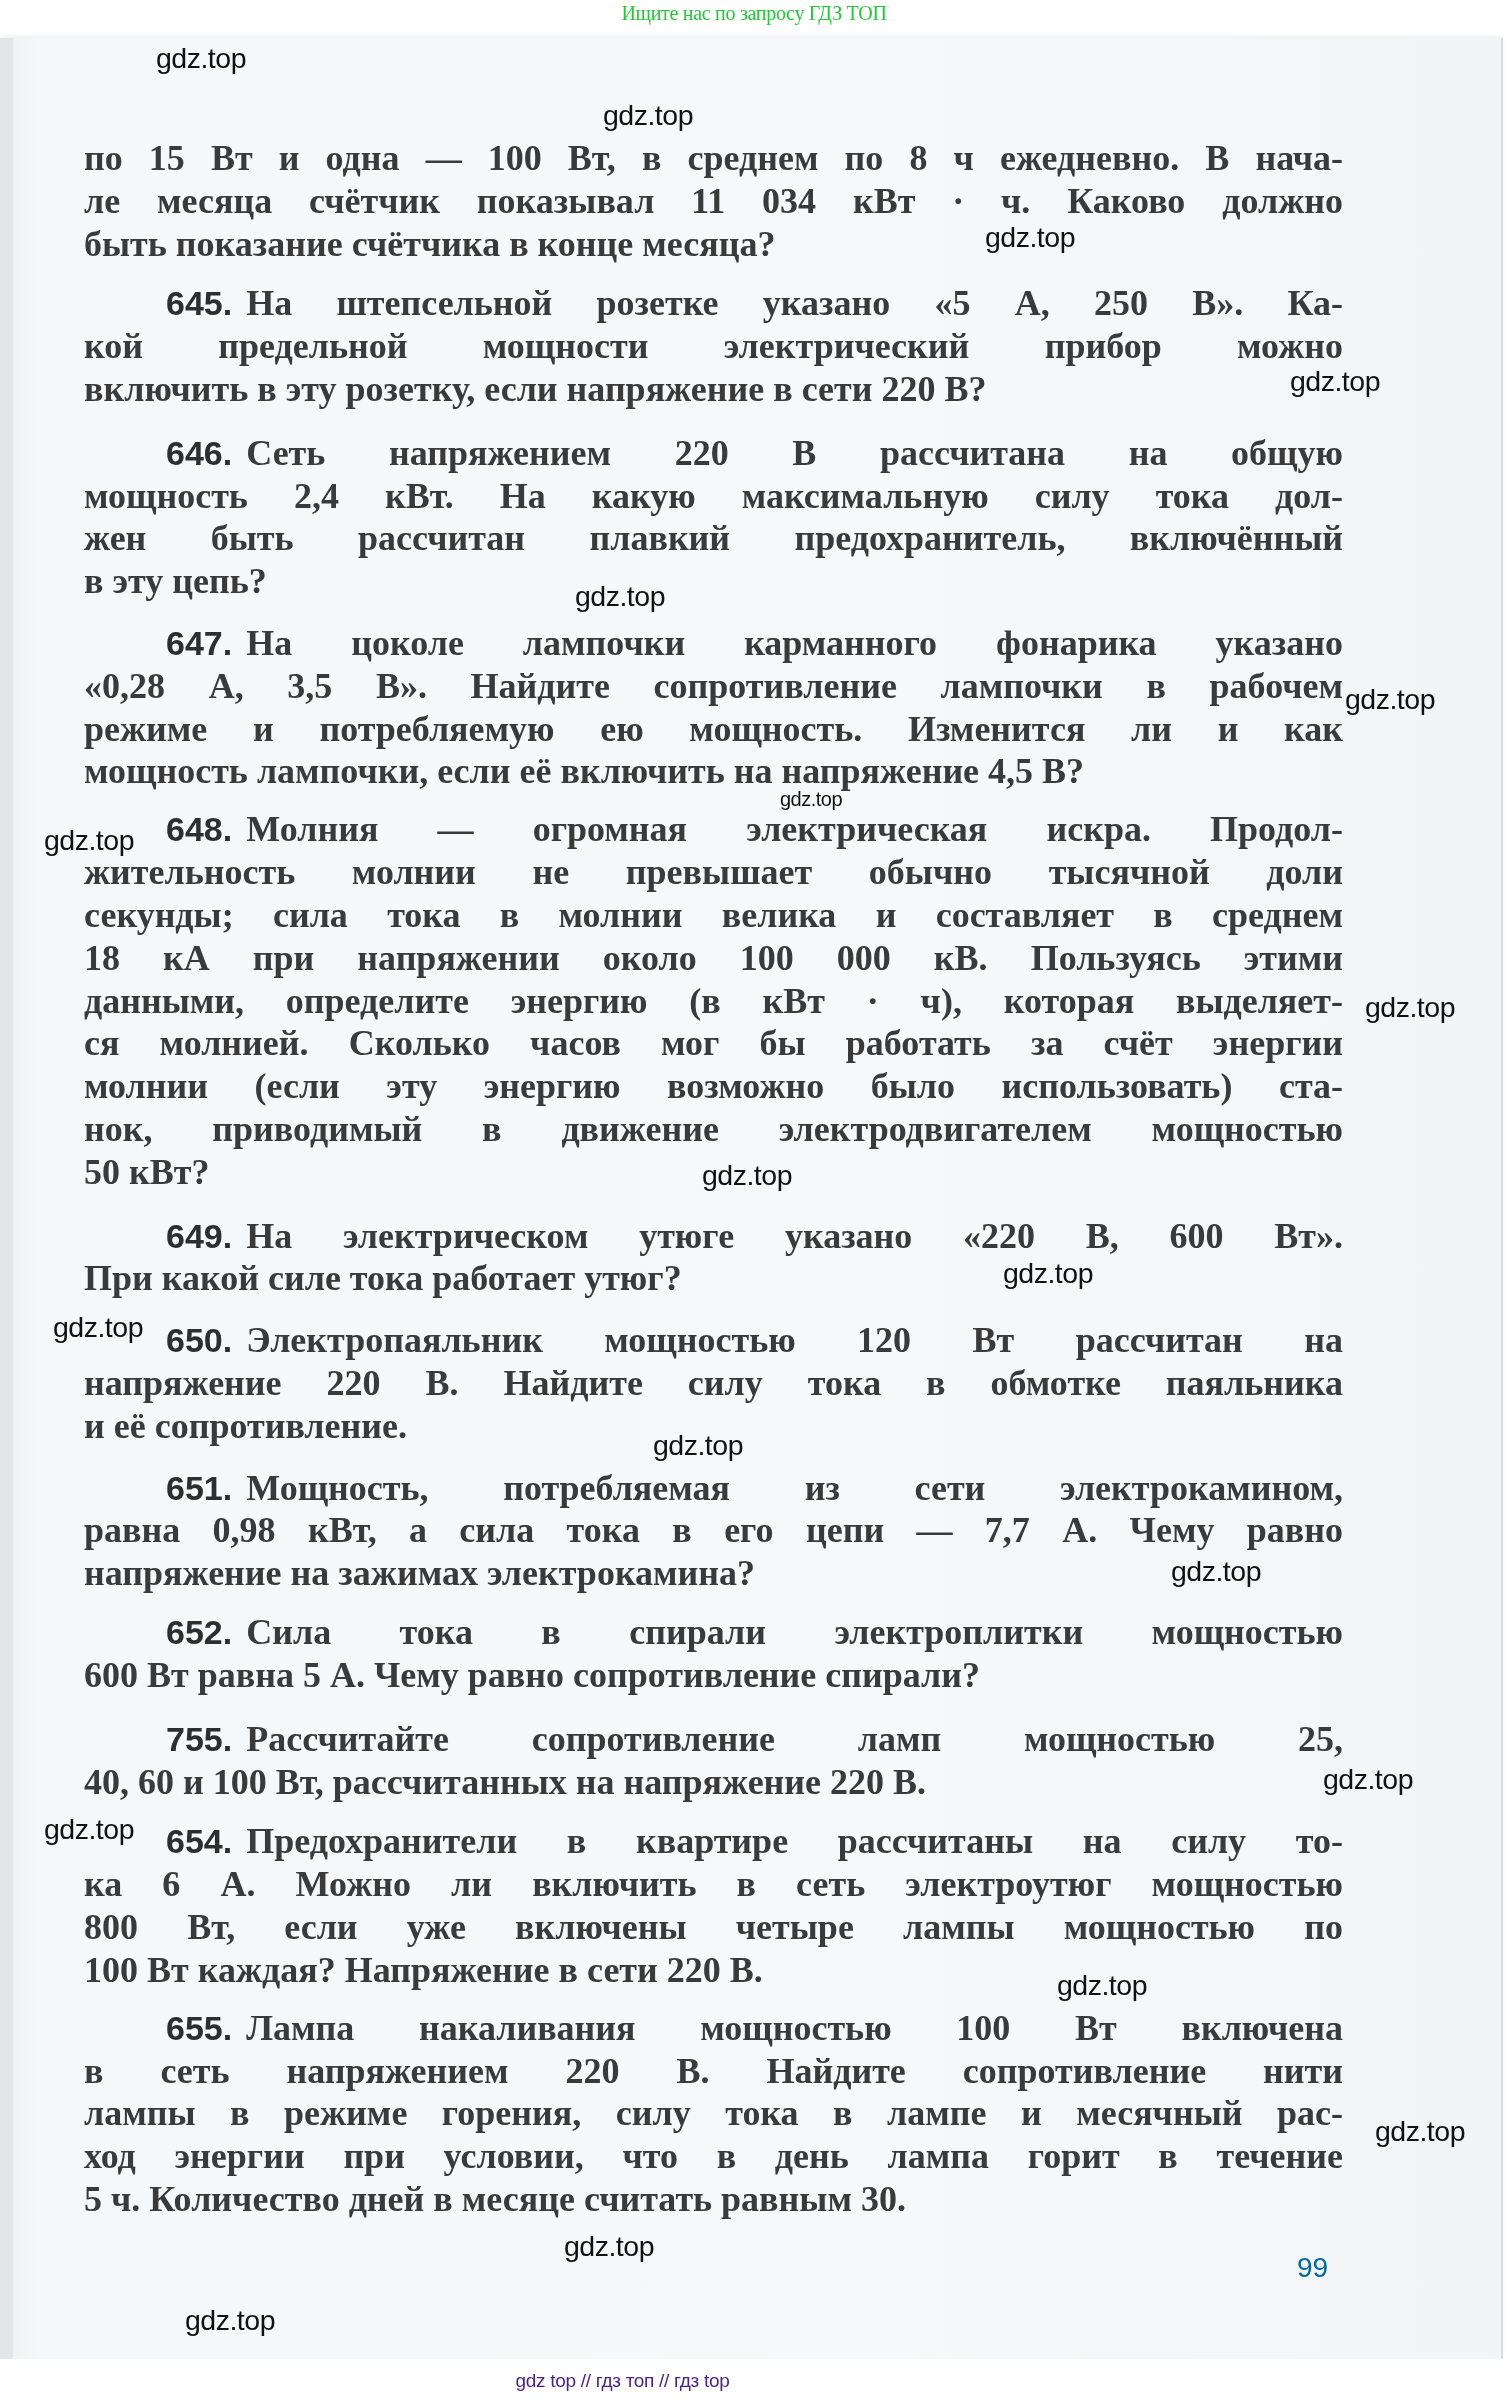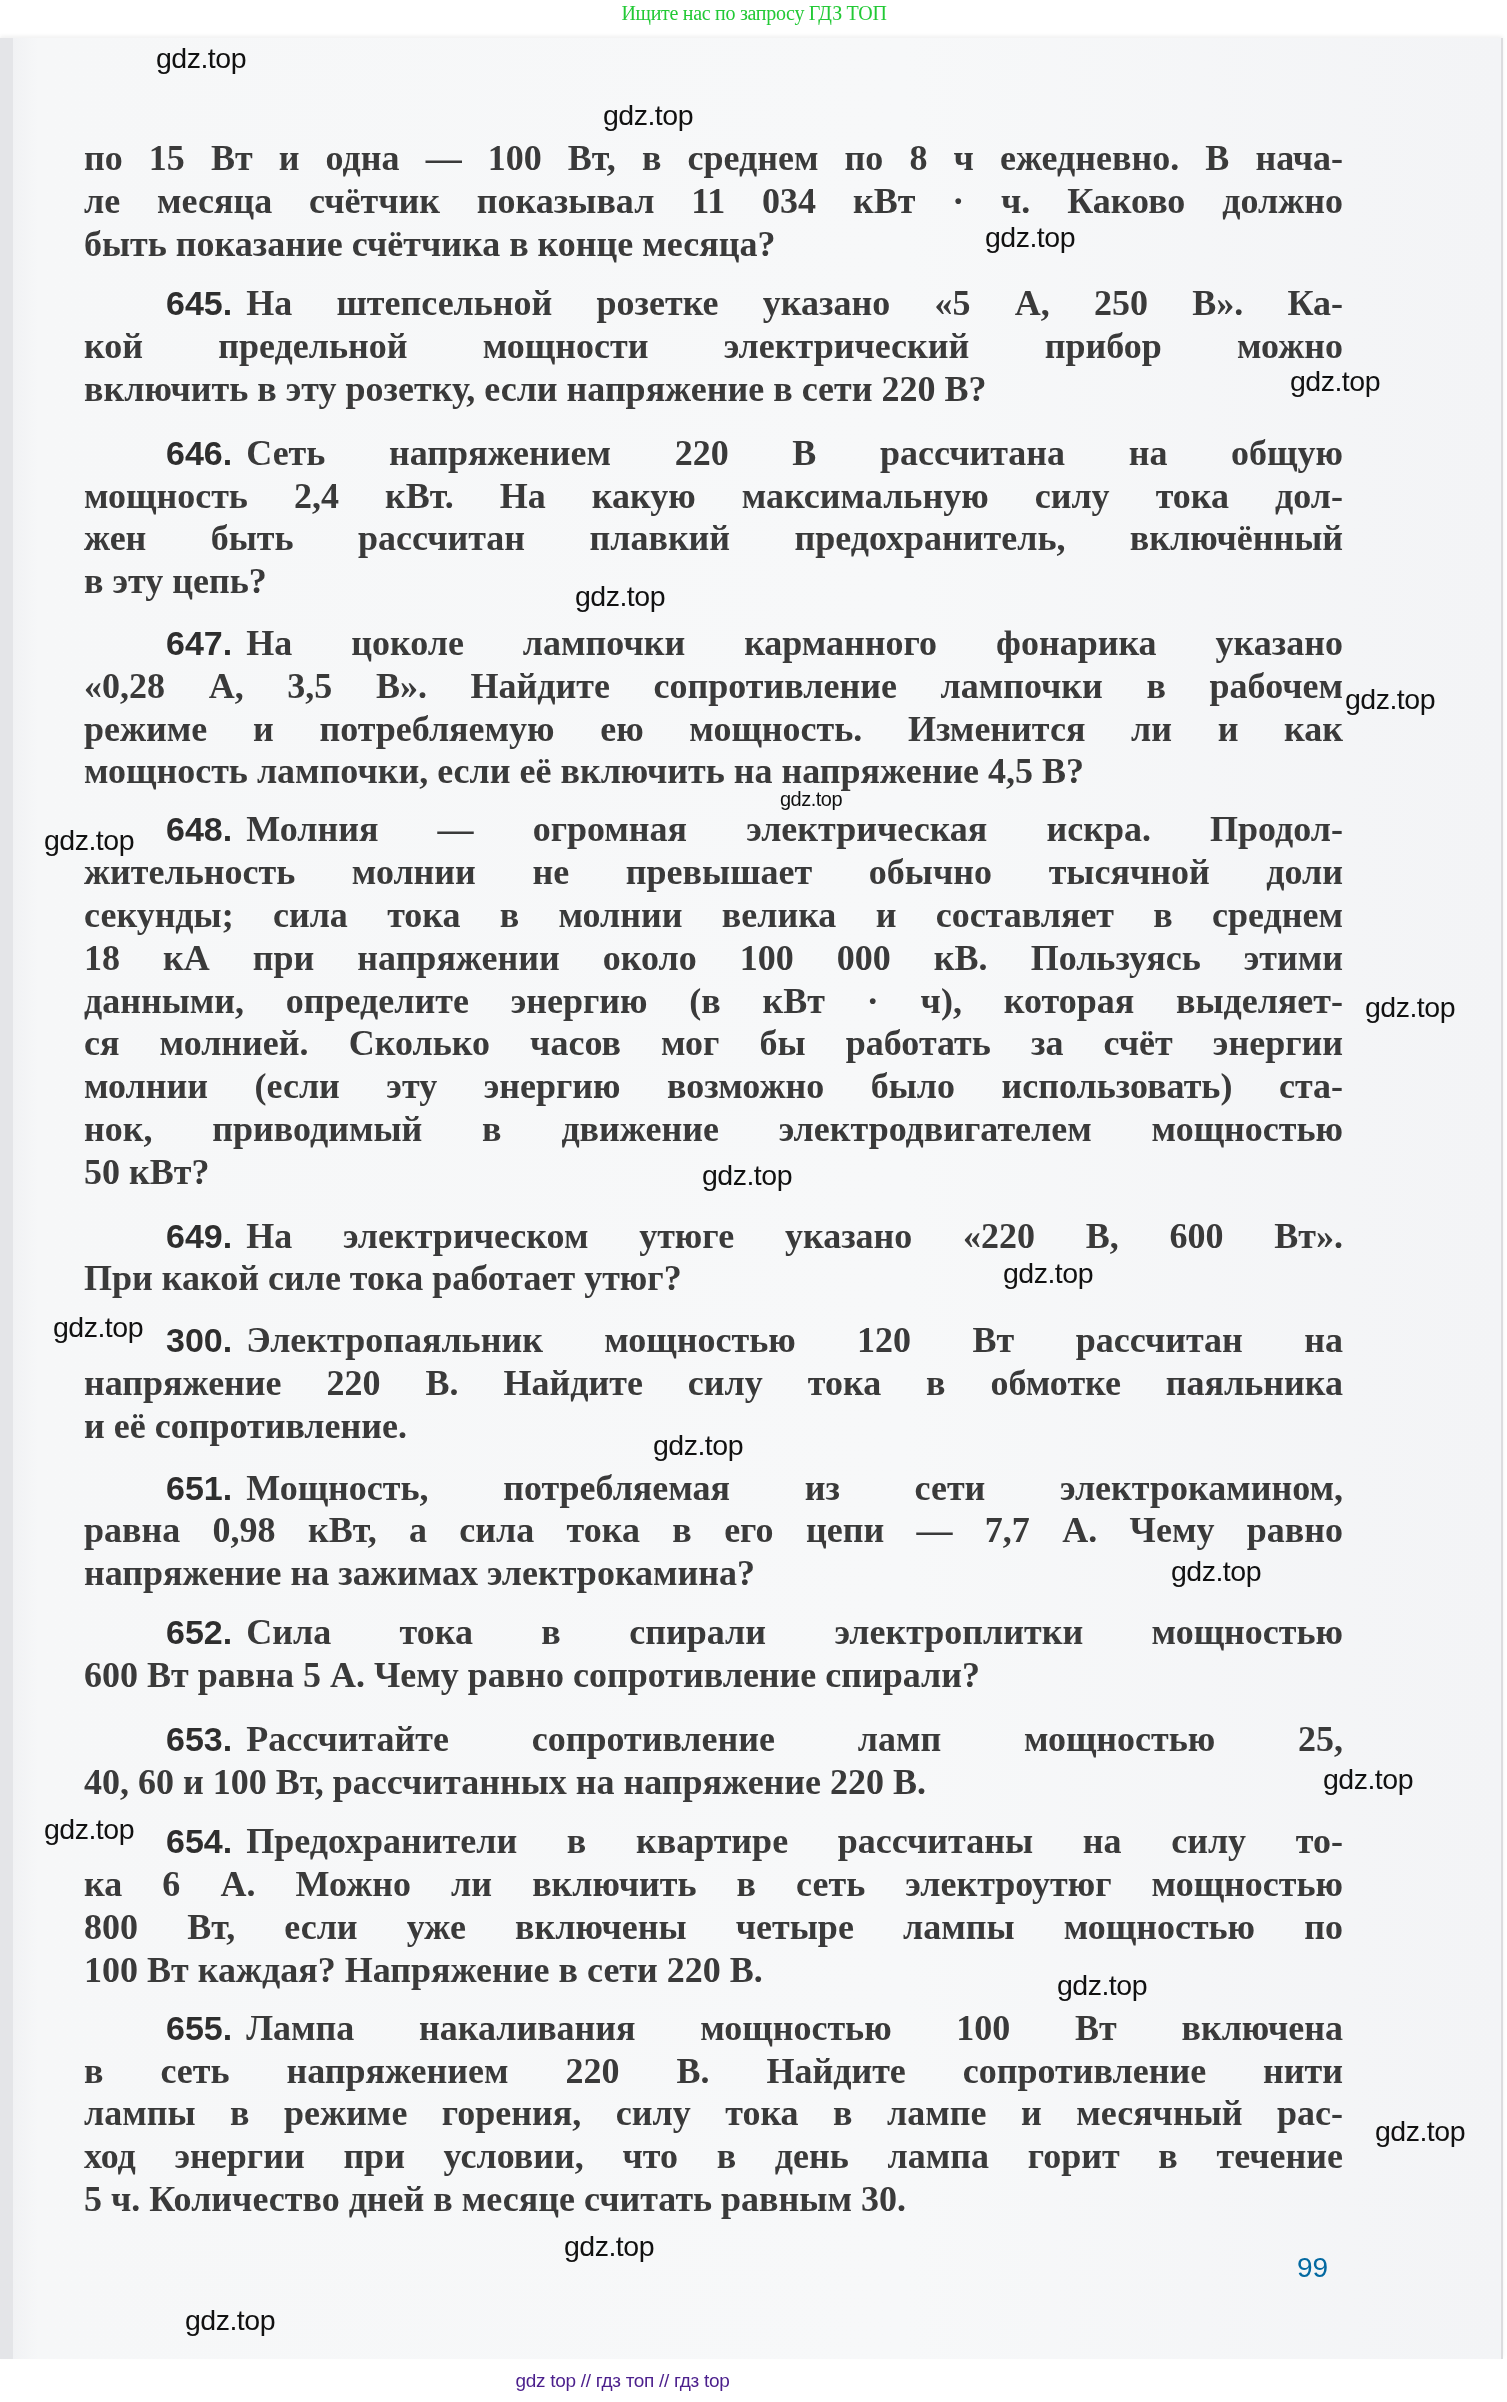--- a/index.html
+++ b/index.html
@@ -47,32 +47,32 @@
 <div class="line" style="top:937px">18 кА при напряжении около 100 000 кВ. Пользуясь этими</div>
 <div class="line" style="top:980px">данными, определите энергию (в кВт · ч), которая выделяет-</div>
 <div class="line" style="top:1022px">ся молнией. Сколько часов мог бы работать за счёт энергии</div>
 <div class="line" style="top:1065px">молнии (если эту энергию возможно было использовать) ста-</div>
 <div class="line" style="top:1108px">нок, приводимый в движение электродвигателем мощностью</div>
 <div class="line last" style="top:1151px">50 кВт?</div>
 
 <div class="line indent" style="top: 1215px; white-space: nowrap;"><span class="num">649.</span><span>На электрическом утюге указано «220 В, 600 Вт».</span></div>
 <div class="line last" style="top:1257px">При какой силе тока работает утюг?</div>
 
-<div class="line indent" style="top: 1319px; white-space: nowrap;"><span class="num">300.</span><span>Электропаяльник мощностью 120 Вт рассчитан на</span></div>
+<div class="line indent" style="top: 1319px; white-space: nowrap;"><span class="num">650.</span><span>Электропаяльник мощностью 120 Вт рассчитан на</span></div>
 <div class="line" style="top:1362px">напряжение 220 В. Найдите силу тока в обмотке паяльника</div>
 <div class="line last" style="top:1405px">и её сопротивление.</div>
 
 <div class="line indent" style="top: 1467px; white-space: nowrap;"><span class="num">651.</span><span>Мощность, потребляемая из сети электрокамином,</span></div>
 <div class="line" style="top:1509px">равна 0,98 кВт, а сила тока в его цепи — 7,7 А. Чему равно</div>
 <div class="line last" style="top:1552px">напряжение на зажимах электрокамина?</div>
 
 <div class="line indent" style="top: 1611px; white-space: nowrap;"><span class="num">652.</span><span>Сила тока в спирали электроплитки мощностью</span></div>
 <div class="line last" style="top:1654px">600 Вт равна 5 А. Чему равно сопротивление спирали?</div>
 
-<div class="line indent" style="top: 1718px; white-space: nowrap;"><span class="num">653.</span><span>Рассчитайте сопротивление ламп мощностью 25,</span></div>
+<div class="line indent" style="top: 1718px; white-space: nowrap;"><span class="num">755.</span><span>Рассчитайте сопротивление ламп мощностью 25,</span></div>
 <div class="line last" style="top:1761px">40, 60 и 100 Вт, рассчитанных на напряжение 220 В.</div>
 
 <div class="line indent" style="top: 1820px; white-space: nowrap;"><span class="num">654.</span><span>Предохранители в квартире рассчитаны на силу то-</span></div>
 <div class="line" style="top:1863px">ка 6 А. Можно ли включить в сеть электроутюг мощностью</div>
 <div class="line" style="top:1906px">800 Вт, если уже включены четыре лампы мощностью по</div>
 <div class="line last" style="top:1949px">100 Вт каждая? Напряжение в сети 220 В.</div>
 
 <div class="line indent" style="top: 2007px; white-space: nowrap;"><span class="num">655.</span><span>Лампа накаливания мощностью 100 Вт включена</span></div>
 <div class="line" style="top:2050px">в сеть напряжением 220 В. Найдите сопротивление нити</div>
 <div class="line" style="top:2092px">лампы в режиме горения, силу тока в лампе и месячный рас-</div>

